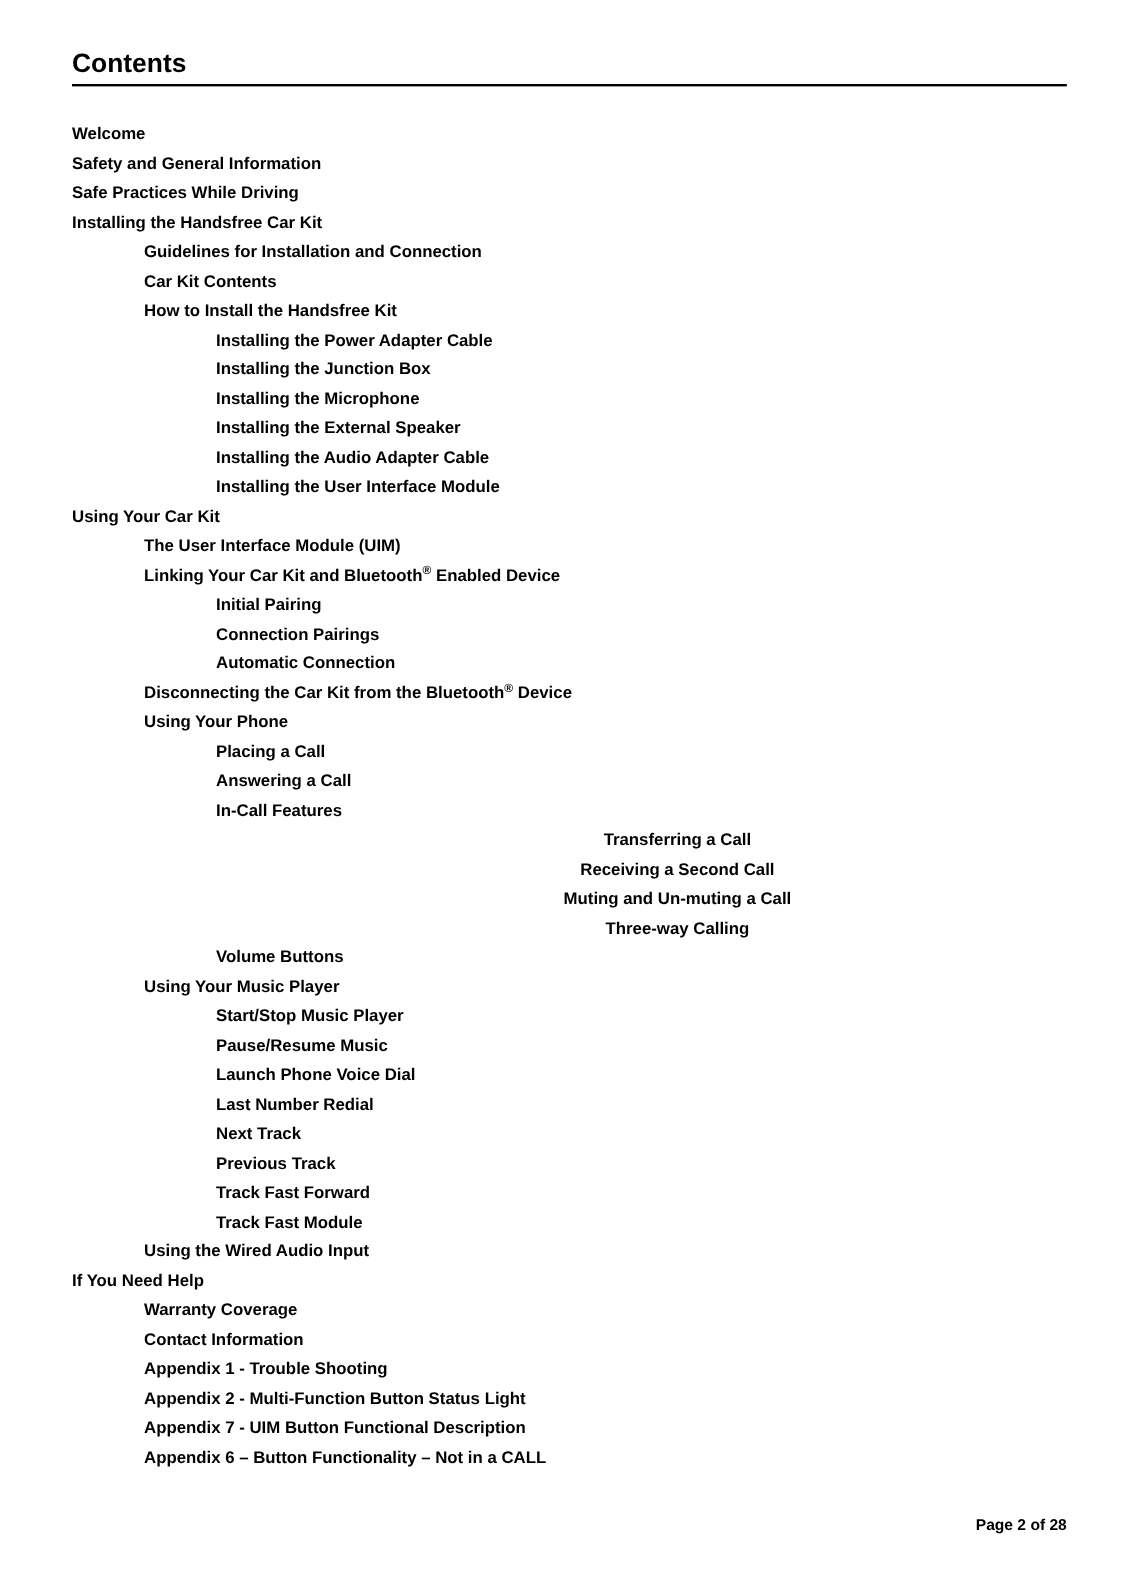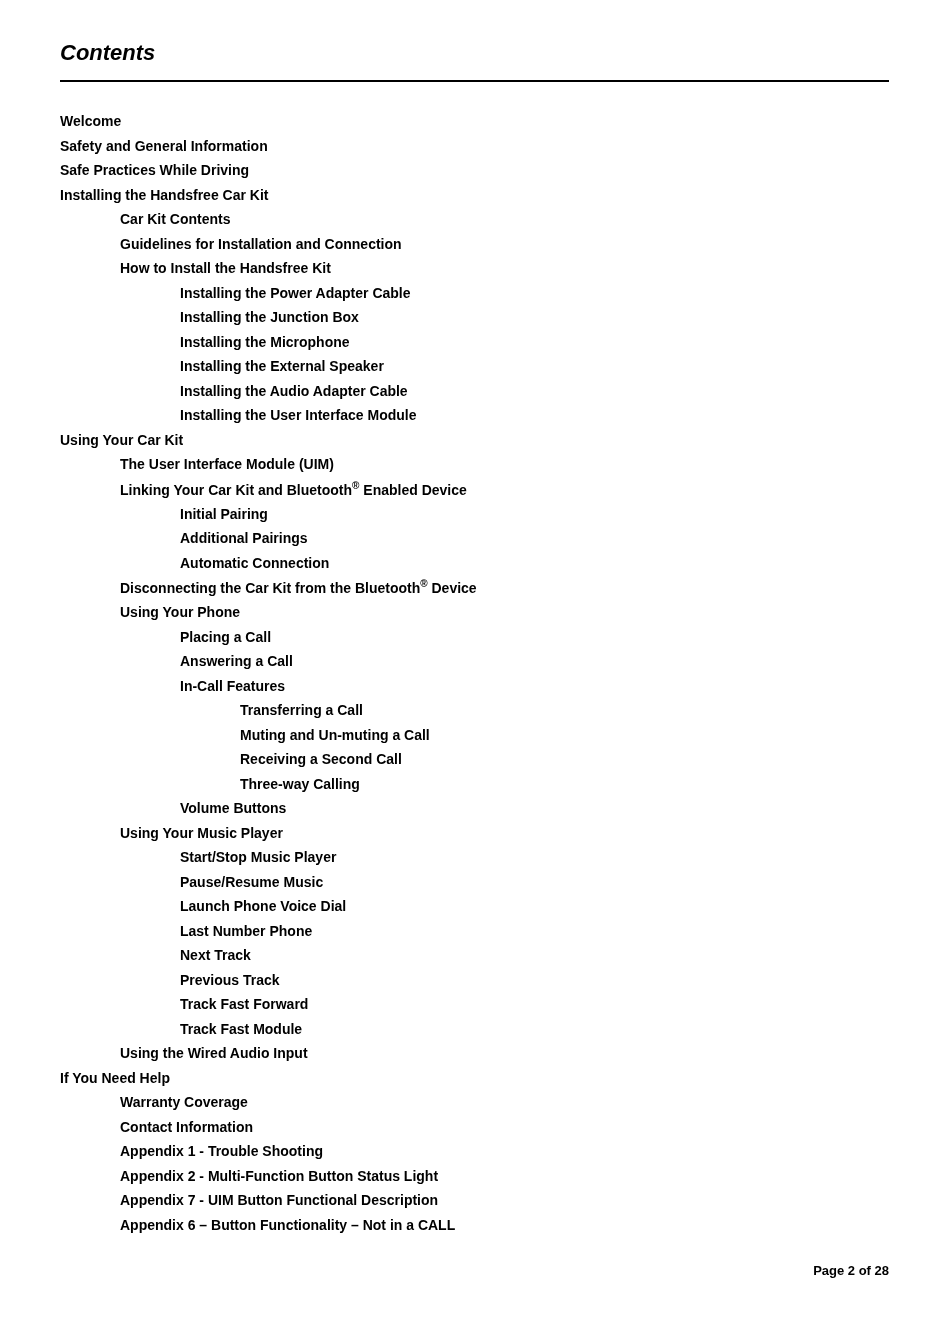--- a/index.html
+++ b/index.html
@@ -22,23 +22,22 @@
       width: 100%;
       max-width: 829px;
       margin: 0 auto;
       position: relative;
       min-height: 1238px;
     }
 
     .title {
       font-size: 22px;
       font-weight: bold;
-      font-style: italic;
       border-bottom: 2px solid #000;
-      padding-bottom: 14px;
+      padding-bottom: 4px;
       margin-bottom: 10px;
     }
 
     .toc {
       line-height: 1.75;
       margin-top: 27px;
     }
 
     .toc-item {
       display: block;
@@ -49,20 +48,21 @@
     .toc-item.indent1 {
       padding-left: 60px;
     }
 
     .toc-item.indent2 {
       padding-left: 120px;
     }
 
     .toc-item.indent3 {
       padding-left: 180px;
+      text-align: center;
     }
 
     .page-footer {
       position: absolute;
       bottom: 0;
       right: 0;
       font-size: 13px;
       font-weight: bold;
     }
 
@@ -75,50 +75,50 @@
 
 <div class="page-container">
   <div class="title">Contents</div>
 
   <div class="toc">
 
   <span class="toc-item ">Welcome</span>
       <span class="toc-item ">Safety and General Information</span>
       <span class="toc-item ">Safe Practices While Driving</span>
       <span class="toc-item ">Installing the Handsfree Car Kit</span>
+      <span class="toc-item indent1">Guidelines for Installation and Connection</span>
       <span class="toc-item indent1">Car Kit Contents</span>
-      <span class="toc-item indent1">Guidelines for Installation and Connection</span>
       <span class="toc-item indent1">How to Install the Handsfree Kit</span>
       <span class="toc-item indent2">Installing the Power Adapter Cable</span>
       <span class="toc-item indent2">Installing the Junction Box</span>
       <span class="toc-item indent2">Installing the Microphone</span>
       <span class="toc-item indent2">Installing the External Speaker</span>
       <span class="toc-item indent2">Installing the Audio Adapter Cable</span>
       <span class="toc-item indent2">Installing the User Interface Module</span>
       <span class="toc-item ">Using Your Car Kit</span>
       <span class="toc-item indent1">The User Interface Module (UIM)</span>
       <span class="toc-item indent1">Linking Your Car Kit and Bluetooth<sup>®</sup> Enabled Device</span>
       <span class="toc-item indent2">Initial Pairing</span>
-      <span class="toc-item indent2">Additional Pairings</span>
+      <span class="toc-item indent2">Connection Pairings</span>
       <span class="toc-item indent2">Automatic Connection</span>
       <span class="toc-item indent1">Disconnecting the Car Kit from the Bluetooth<sup>®</sup> Device</span>
       <span class="toc-item indent1">Using Your Phone</span>
       <span class="toc-item indent2">Placing a Call</span>
       <span class="toc-item indent2">Answering a Call</span>
       <span class="toc-item indent2">In-Call Features</span>
       <span class="toc-item indent3">Transferring a Call</span>
+      <span class="toc-item indent3">Receiving a Second Call</span>
       <span class="toc-item indent3">Muting and Un-muting a Call</span>
-      <span class="toc-item indent3">Receiving a Second Call</span>
       <span class="toc-item indent3">Three-way Calling</span>
       <span class="toc-item indent2">Volume Buttons</span>
       <span class="toc-item indent1">Using Your Music Player</span>
       <span class="toc-item indent2">Start/Stop Music Player</span>
       <span class="toc-item indent2">Pause/Resume Music</span>
       <span class="toc-item indent2">Launch Phone Voice Dial</span>
-      <span class="toc-item indent2">Last Number Phone</span>
+      <span class="toc-item indent2">Last Number Redial</span>
       <span class="toc-item indent2">Next Track</span>
       <span class="toc-item indent2">Previous Track</span>
       <span class="toc-item indent2">Track Fast Forward</span>
       <span class="toc-item indent2">Track Fast Module</span>
       <span class="toc-item indent1">Using the Wired Audio Input</span>
       <span class="toc-item ">If You Need Help</span>
       <span class="toc-item indent1">Warranty Coverage</span>
       <span class="toc-item indent1">Contact Information</span>
       <span class="toc-item indent1">Appendix 1 - Trouble Shooting</span>
       <span class="toc-item indent1">Appendix 2 - Multi-Function Button Status Light</span>

